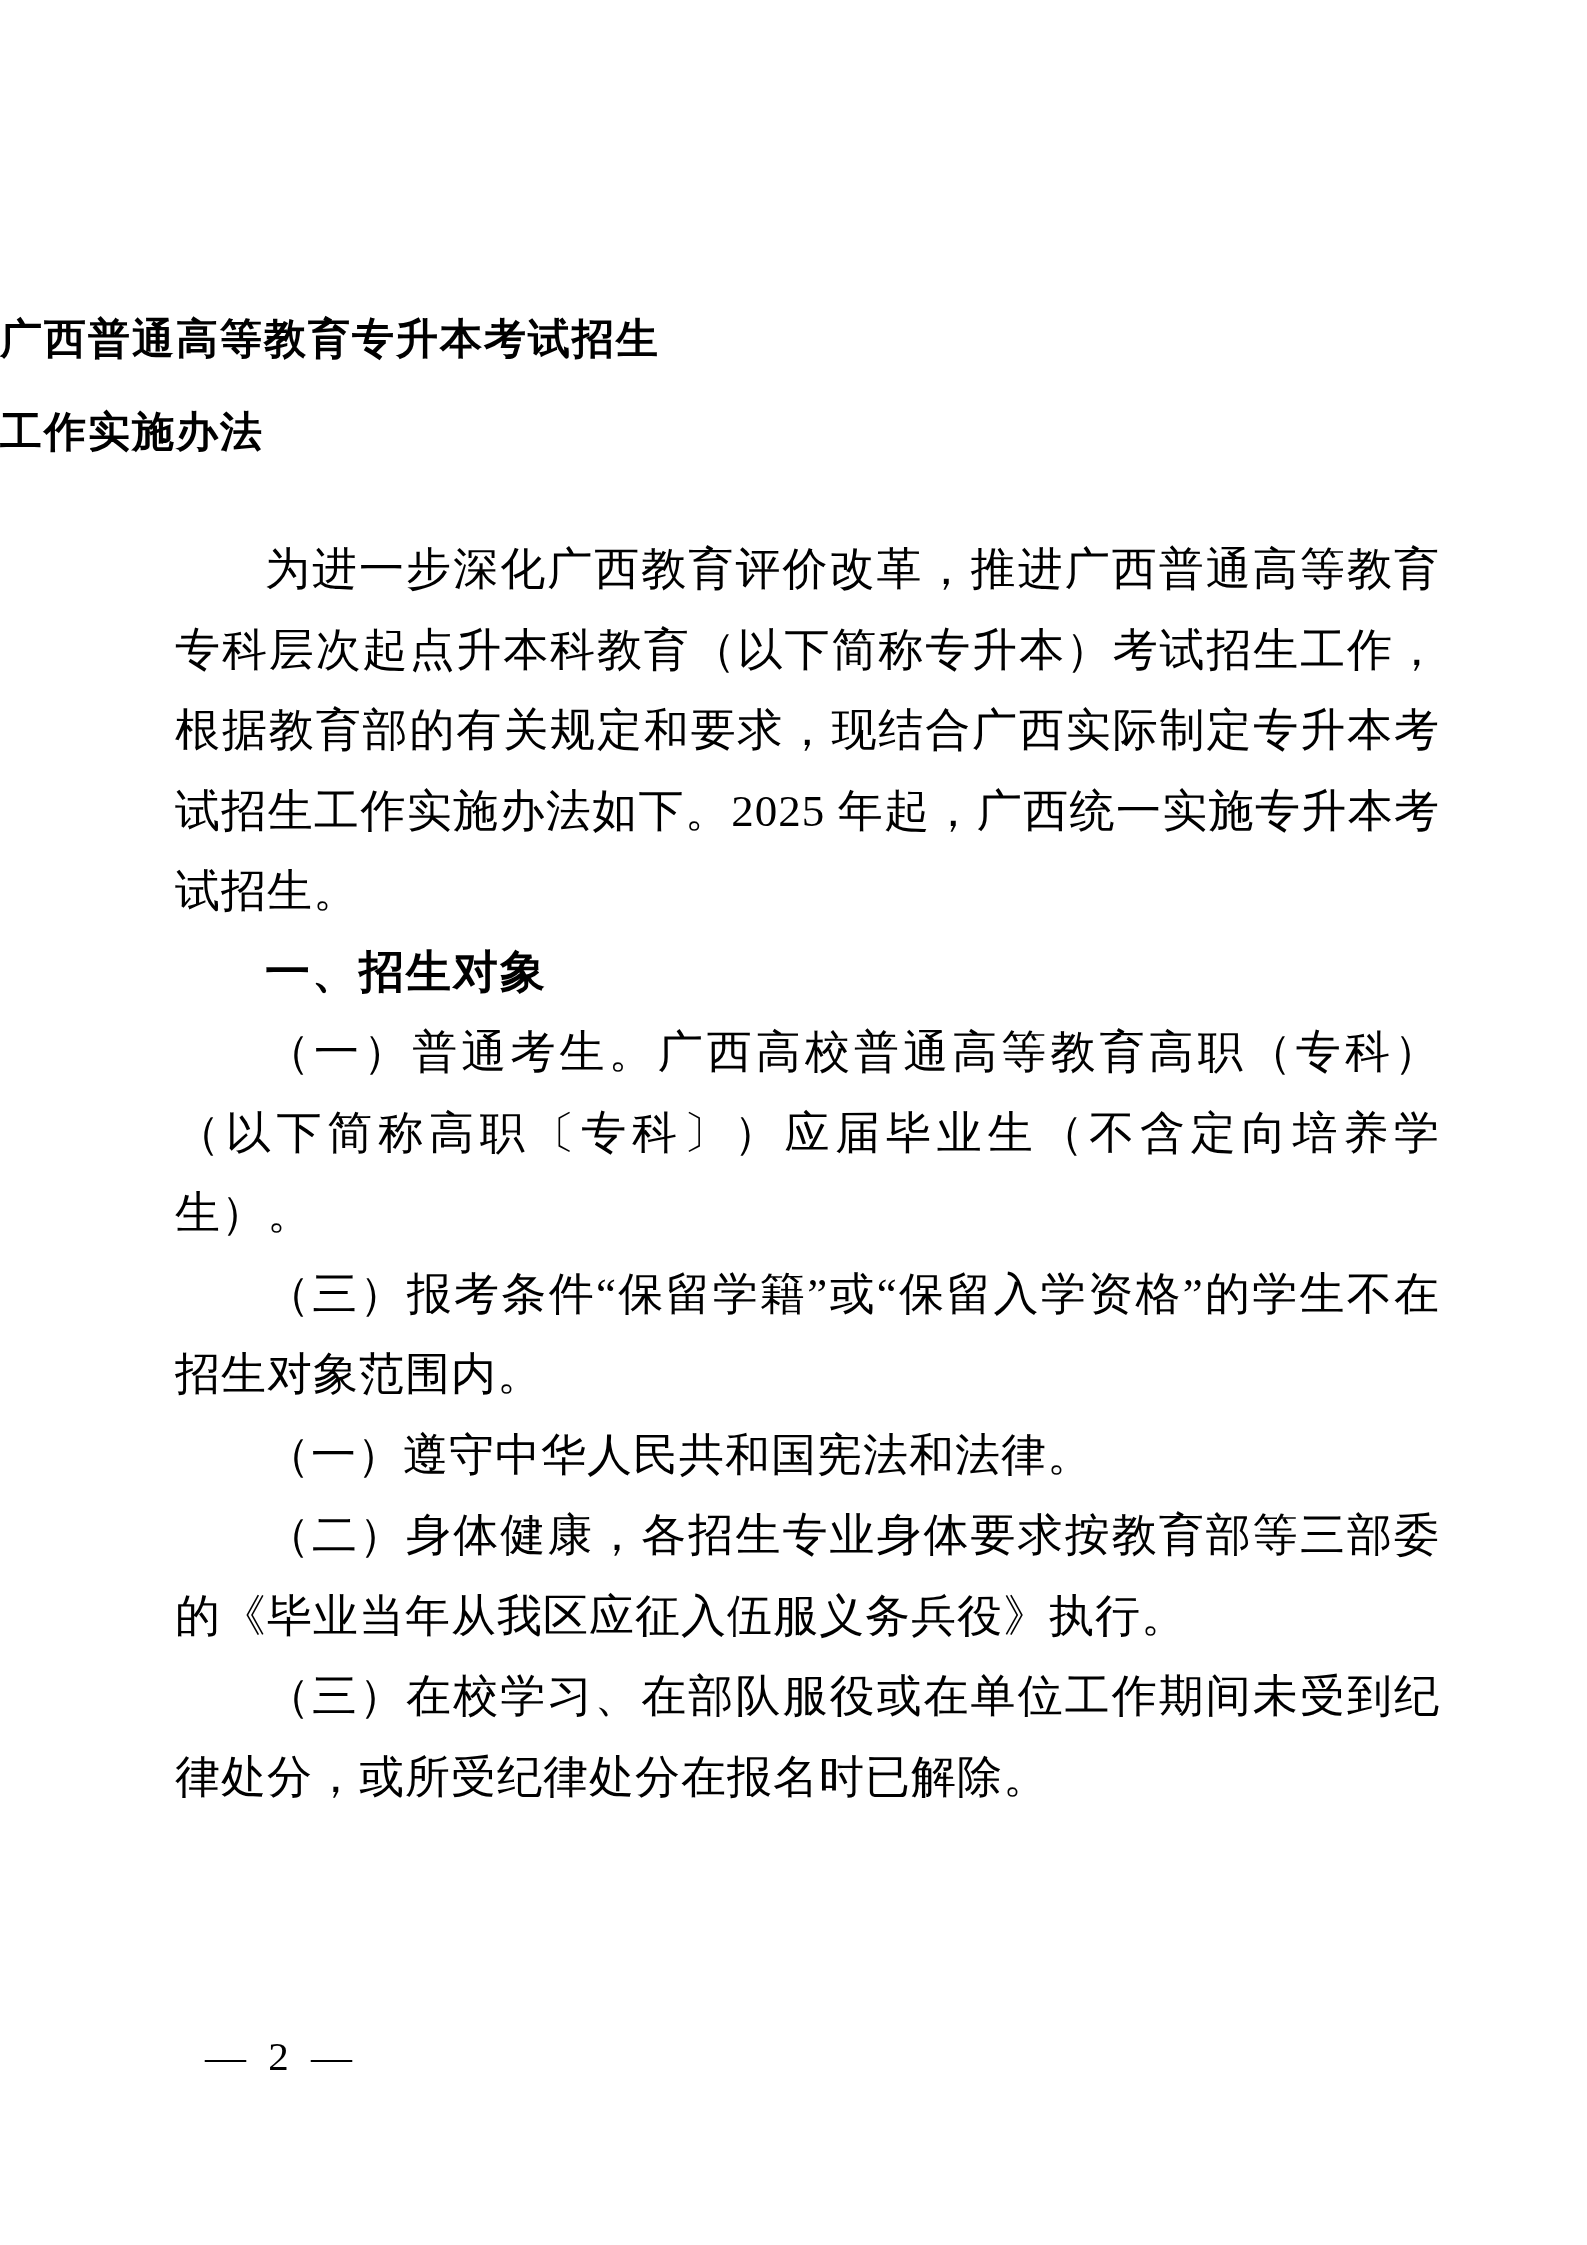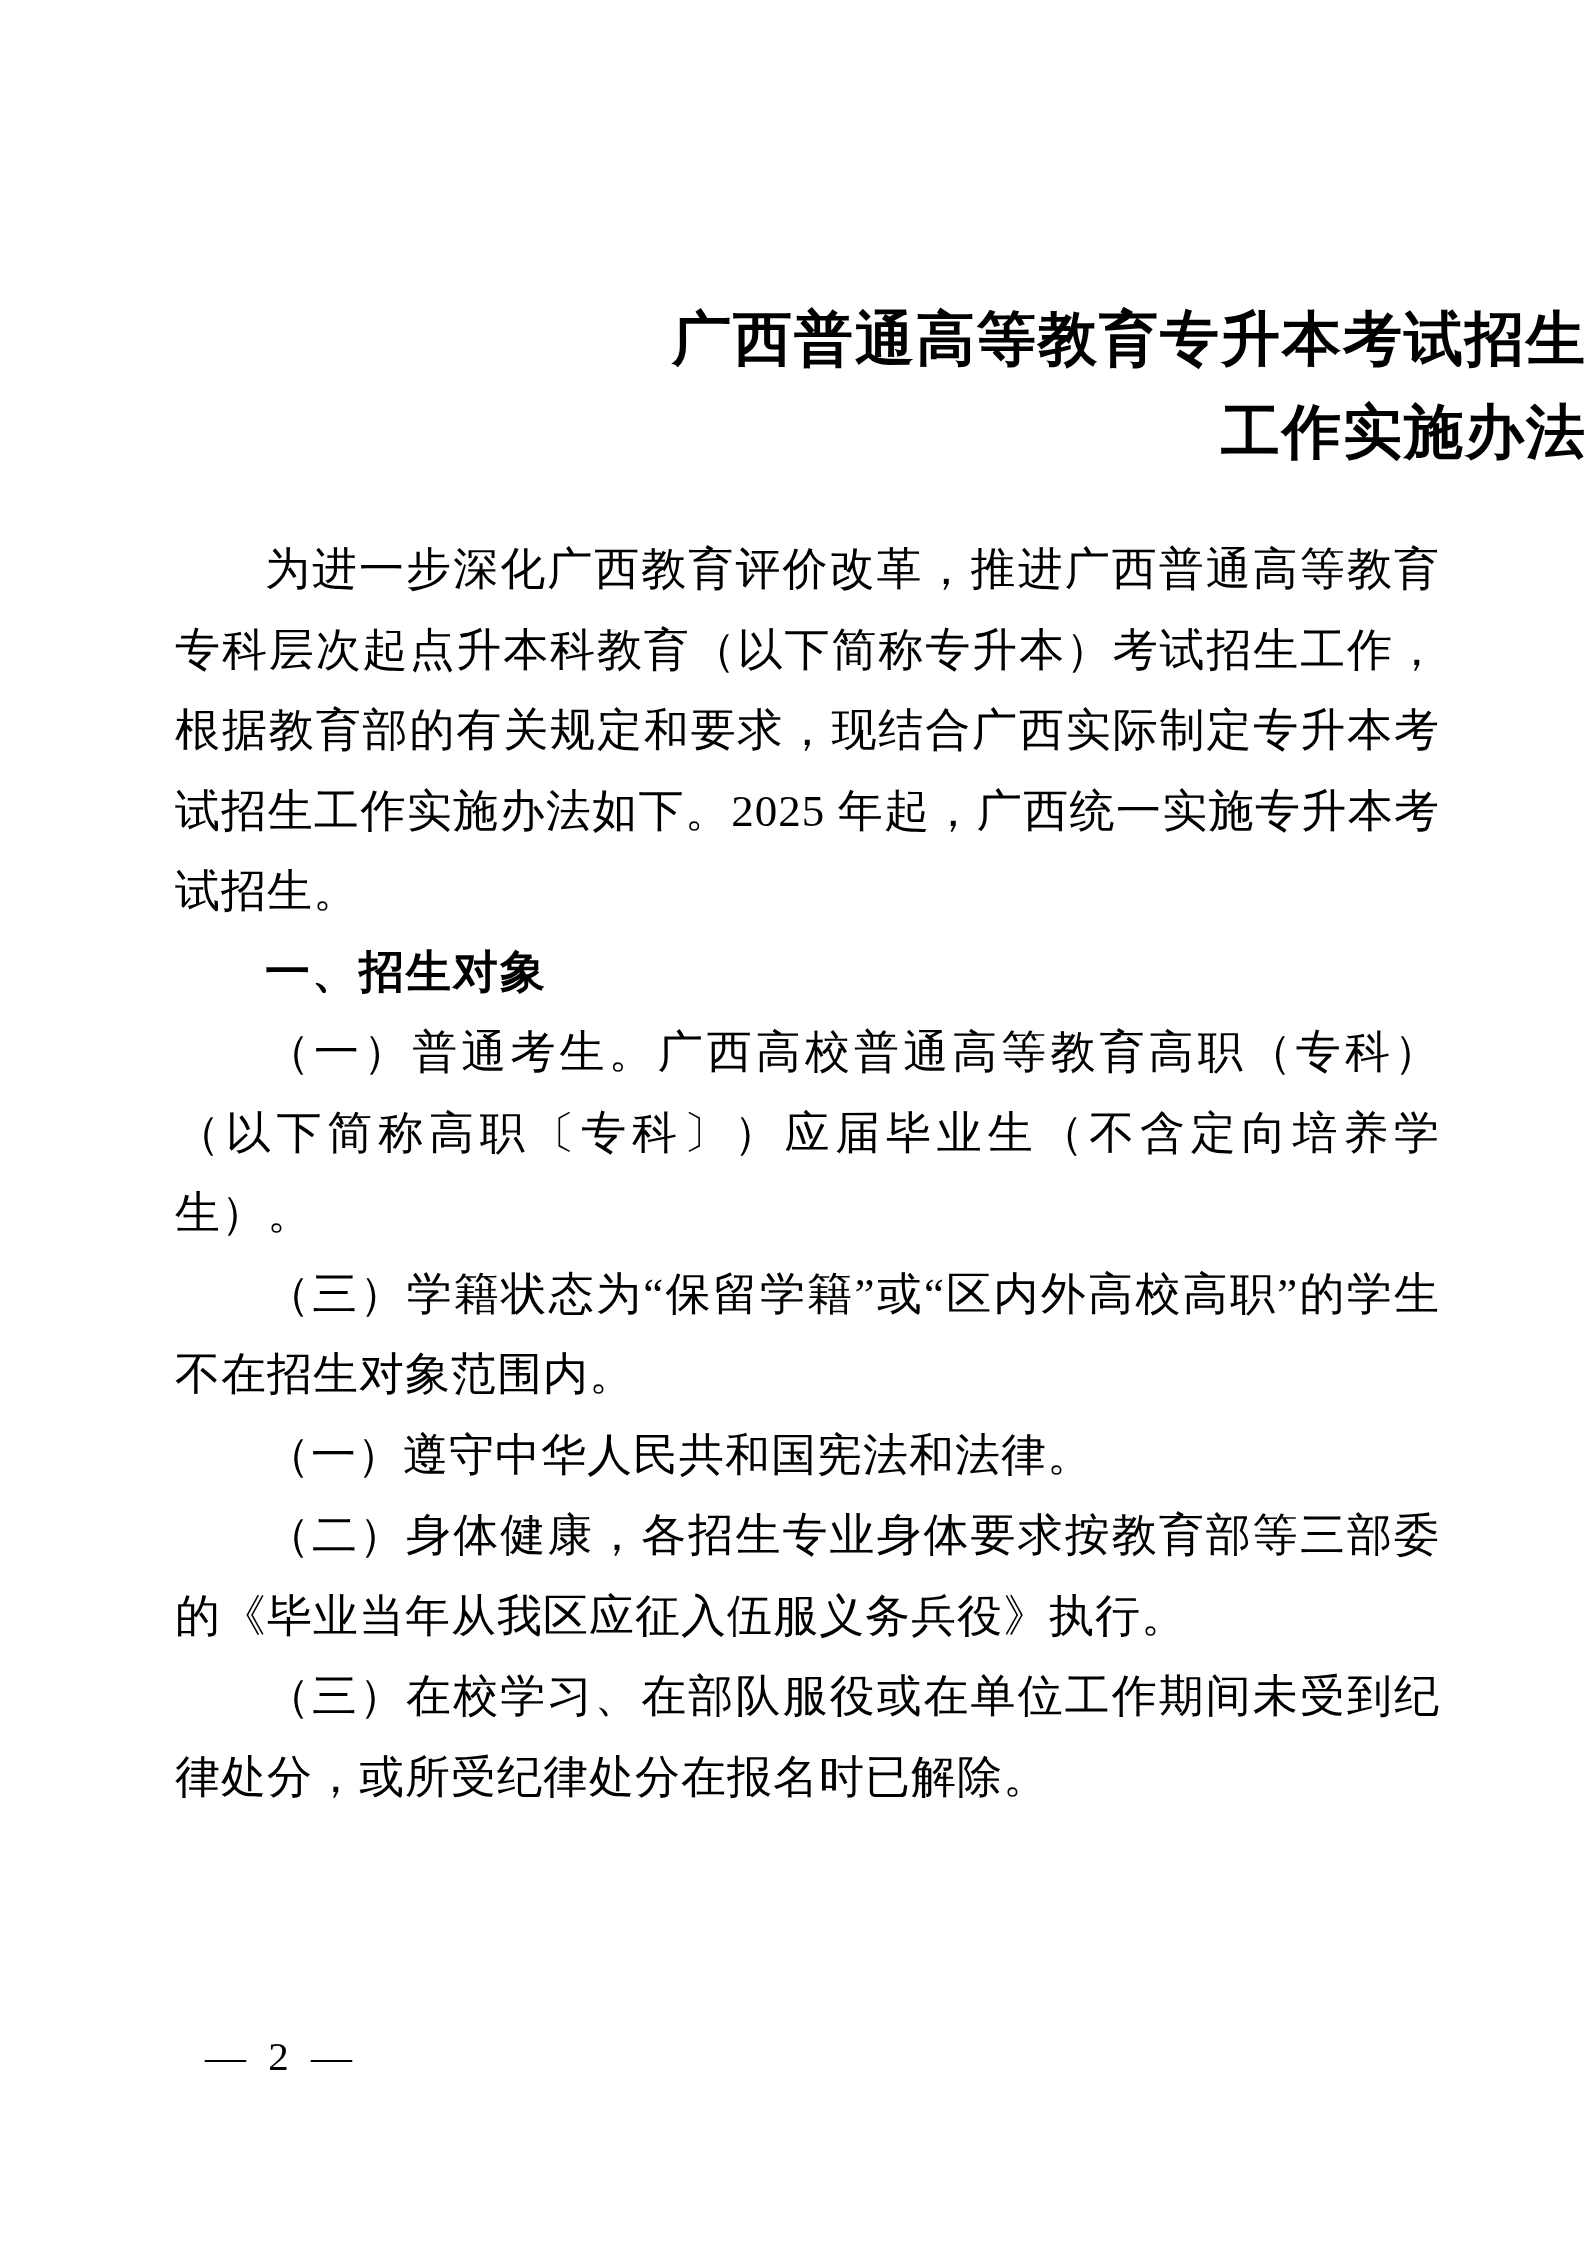--- a/index.html
+++ b/index.html
@@ -13,22 +13,22 @@
     height: 2245px;
     margin: 0 auto;
     background: #ffffff;
     color: #000000;
     overflow: hidden;
     font-family: "Liberation Serif", "DejaVu Serif", serif;
   }
   .doc-title {
     margin: 0;
     padding-top: 293px;
-    text-align: right;
-    font-size: 59px;
+    text-align: left;
+    font-size: 42px;
     font-weight: 700;
     line-height: 93px;
     letter-spacing: 2px;
     font-family: "Liberation Serif", "DejaVu Serif", serif;
   }
   .doc-title .title-line {
     display: block;
   }
   .doc-body {
     margin-top: 50px;
@@ -69,21 +69,21 @@
   </h1>
 
   <div class="doc-body">
     <p>为进一步深化广西教育评价改革，推进广西普通高等教育专科层次起点升本科教育（以下简称专升本）考试招生工作，根据教育部的有关规定和要求，现结合广西实际制定专升本考试招生工作实施办法如下。2025 年起，广西统一实施专升本考试招生。</p>
 
     <p class="heading">一、招生对象</p>
 
     <p>（一）普通考生。广西高校普通高等教育高职（专科）（以下简称高职〔专科〕）应届毕业生（不含定向培养学生）。</p>
 
 
-    <p>（三）学籍状态为“保留学籍”或“区内外高校高职”的学生不在招生对象范围内。</p>
+    <p>（三）报考条件“保留学籍”或“保留入学资格”的学生不在招生对象范围内。</p>
 
 
     <p>（一）遵守中华人民共和国宪法和法律。</p>
 
     <p>（二）身体健康，各招生专业身体要求按教育部等三部委的《毕业当年从我区应征入伍服义务兵役》执行。</p>
 
     <p>（三）在校学习、在部队服役或在单位工作期间未受到纪律处分，或所受纪律处分在报名时已解除。</p>
   </div>
 
   <div class="page-number">— 2 —</div>

